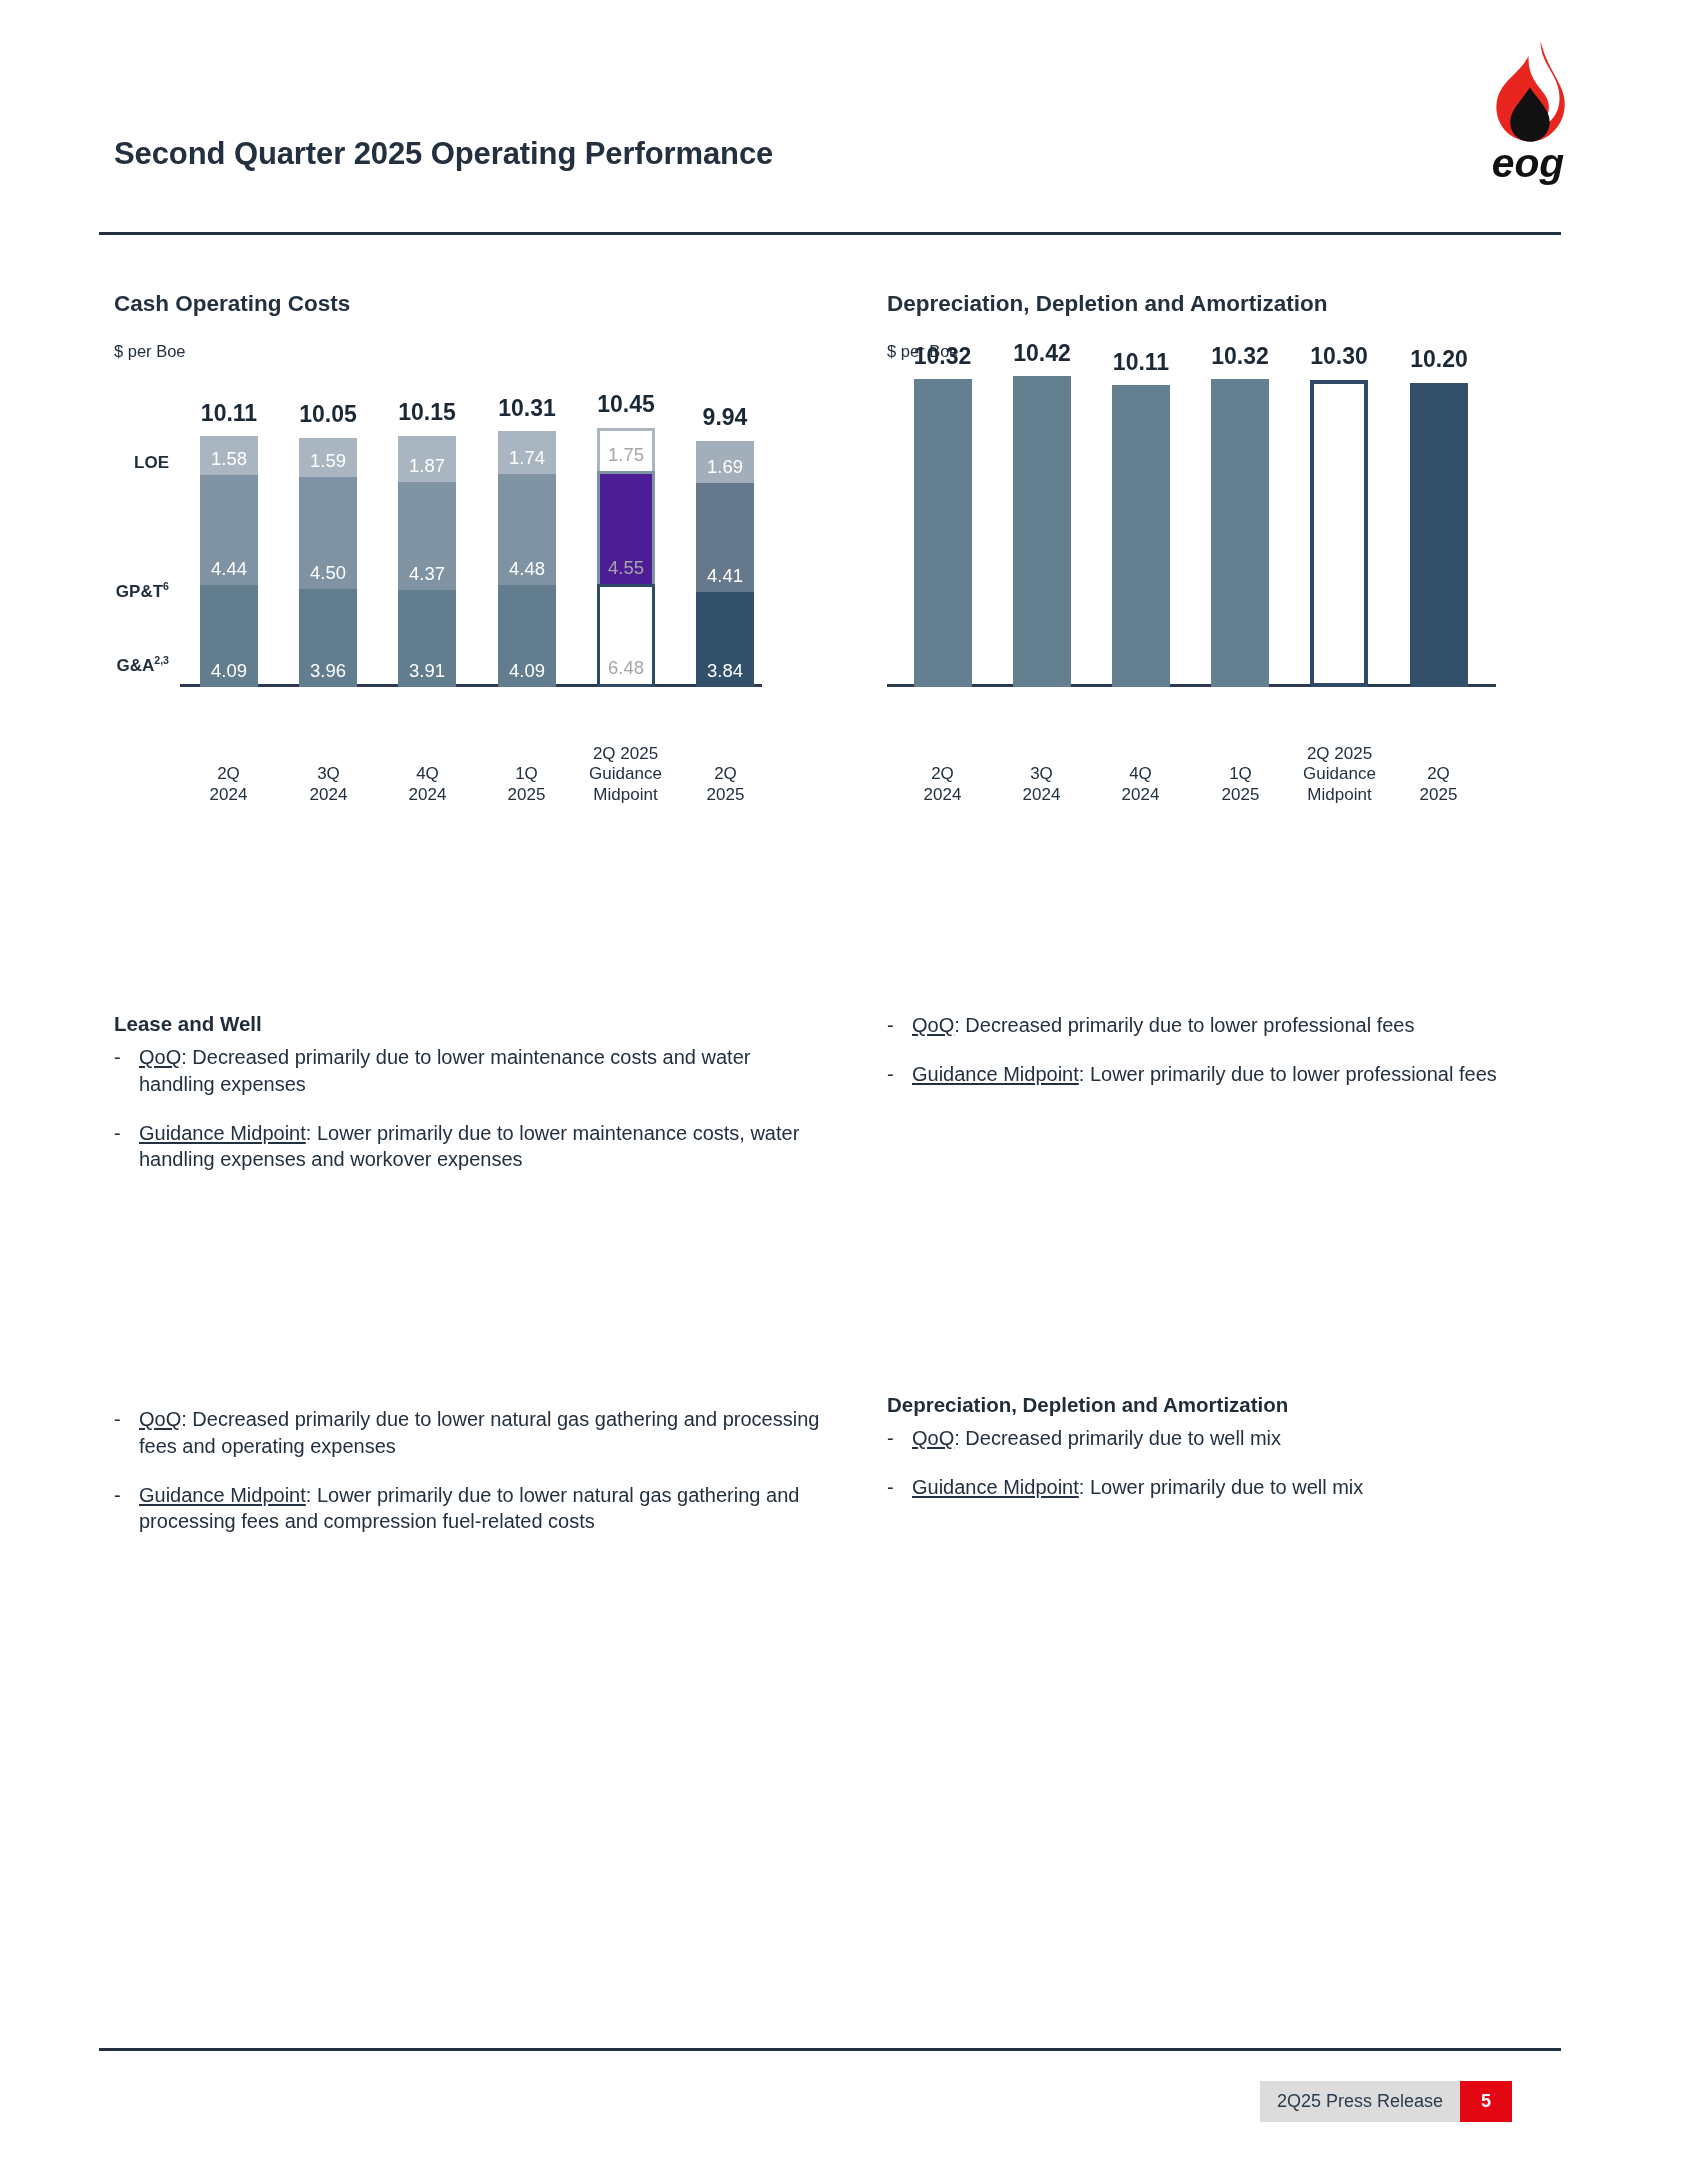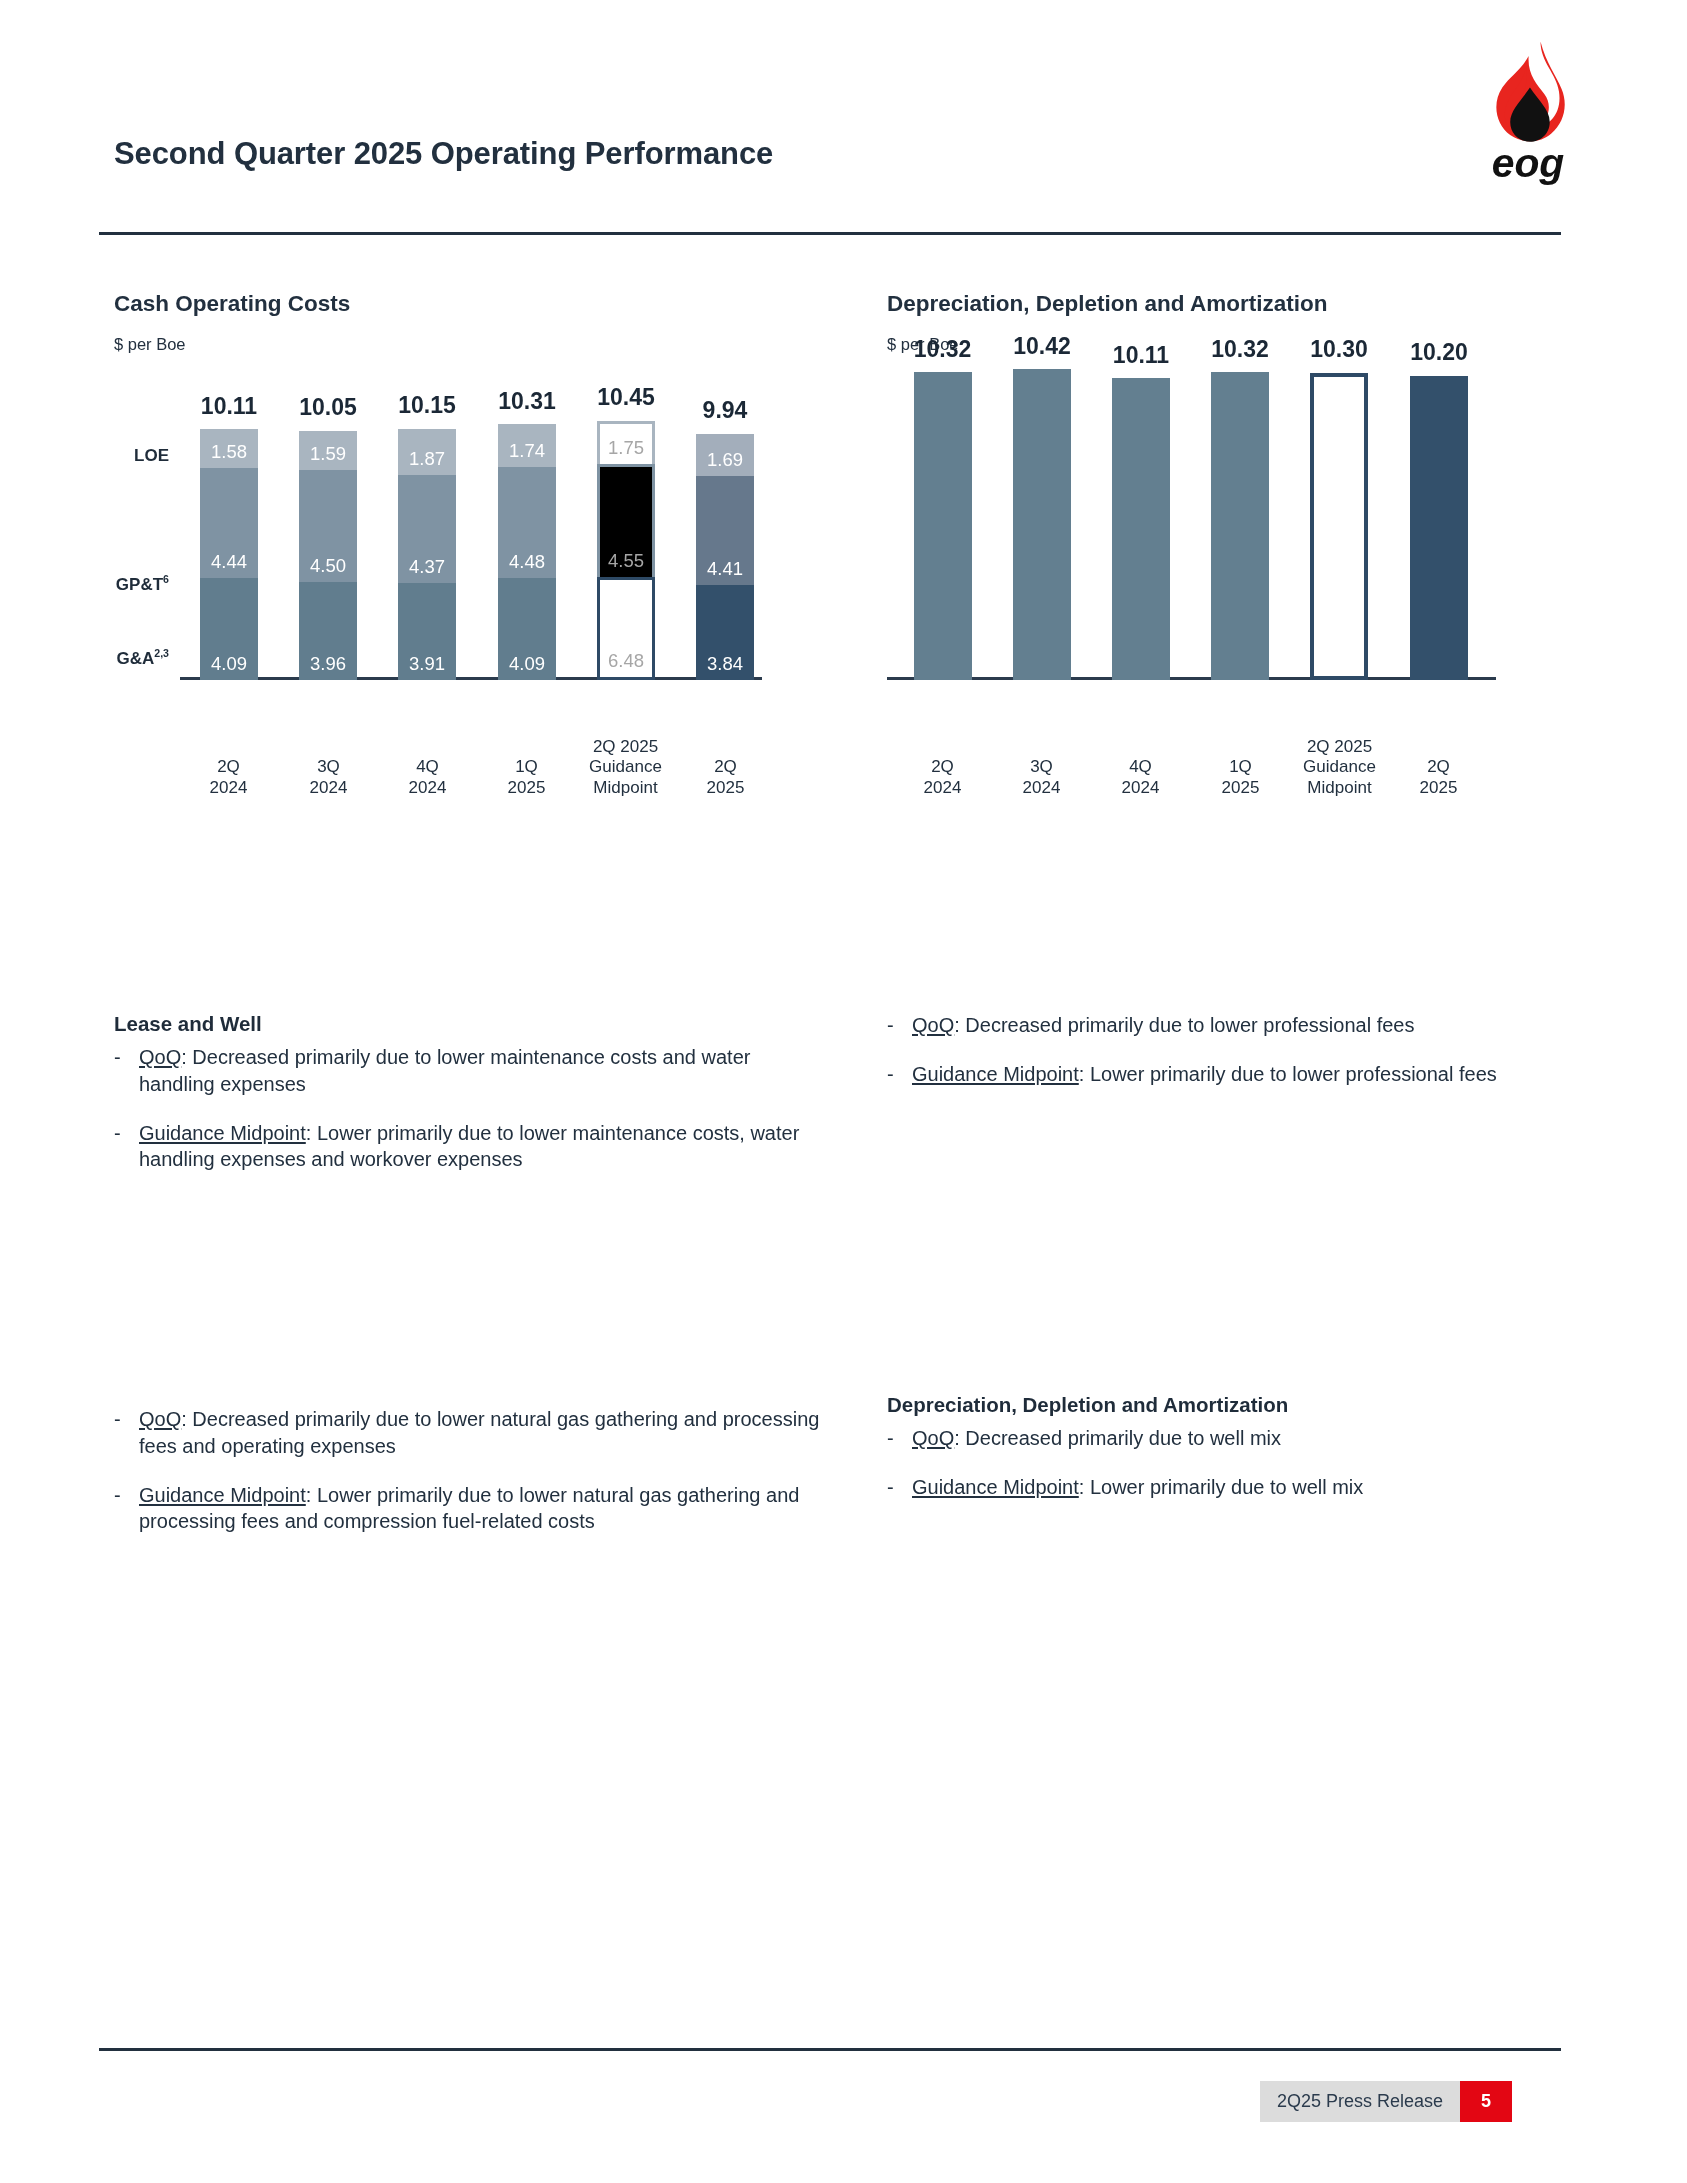--- a/index.html
+++ b/index.html
@@ -38,21 +38,21 @@
   
   .panel { position: absolute; top: 291px; }
   .panel.left  { left: 114px;  width: 715px; }
   .panel.right { left: 887px; width: 681px; }
 
   .panel-title {
     font-size: 22.5px; font-weight: bold; color: #22303f;
     white-space: nowrap;
   }
   .panel-sub {
-    margin-top: 18px;
+    margin-top: 25px;
     font-size: 16.5px; color: #22303f;
   }
 
   
   .chart { position: relative; }
   .chart.left  { width: 715px; height: 437px; margin-top: 21px; }
   .chart.right { width: 681px; height: 437px; margin-top: 21px; }
 
   .axis-line {
     position: absolute; left: 0; bottom: 132px;
@@ -231,21 +231,21 @@
             </div>
           </div>
         </div>
         <div class="tick" style="left: 363px;">1Q<br>2025</div>
         <div class="bar-col" style="left: 483px; width: 58px;">
           <div class="bar-total" style="bottom: 269px;">10.45</div>
           <div style="position: absolute; bottom: 0px; width: 100%;">
             <div class="seg ghost" style="height: 43px; background: rgb(255, 255, 255); border-top: 3.3px solid rgb(169, 181, 192); border-right: 3.3px solid rgb(169, 181, 192); border-bottom: none; border-left: 3.3px solid rgb(169, 181, 192); border-image: initial;">
               <span>1.75</span>
             </div>
-            <div class="seg ghost" style="height: 113px; background: #000000; border-top: 3.3px solid rgb(127, 147, 163); border-right: 3.3px solid rgb(127, 147, 163); border-bottom: none rgb(127, 147, 163); border-left: 3.3px solid rgb(127, 147, 163); border-image: initial;">
+            <div class="seg ghost" style="height: 113px; background: #4c1d95; border-top: 3.3px solid rgb(127, 147, 163); border-right: 3.3px solid rgb(127, 147, 163); border-bottom: none rgb(127, 147, 163); border-left: 3.3px solid rgb(127, 147, 163); border-image: initial;">
               <span>4.55</span>
             </div>
             <div class="seg ghost" style="height: 103px; background: rgb(255, 255, 255); border: 3.3px solid rgb(46, 74, 102);">
               <span>6.48</span>
             </div>
           </div>
         </div>
         <div class="tick" style="left: 462px;">2Q 2025<br>Guidance<br>Midpoint</div>
         <div class="bar-col" style="left: 582px; width: 58px;">
           <div class="bar-total" style="bottom: 256px;">9.94</div>

